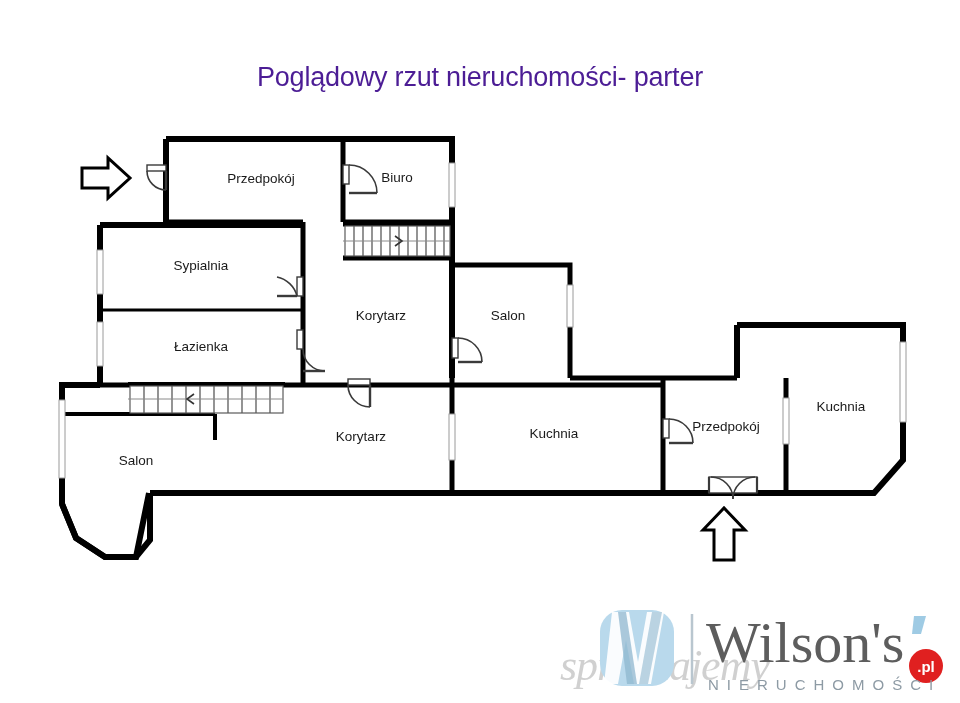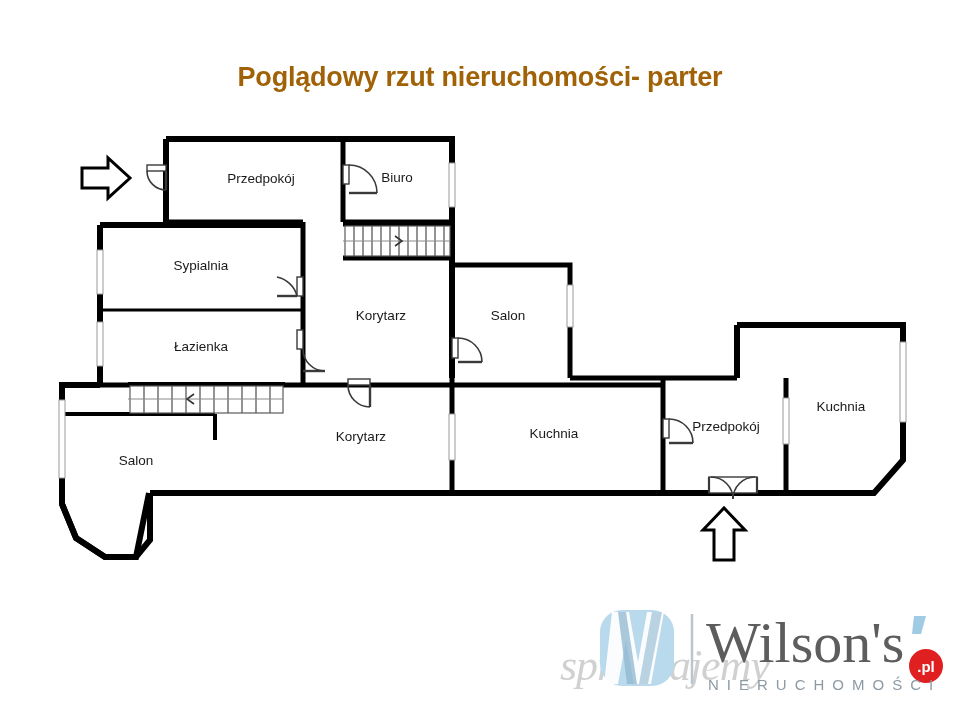--- a/index.html
+++ b/index.html
@@ -14,23 +14,23 @@
     overflow: hidden;
     font-family: "Liberation Sans", sans-serif;
   }
   #plan-title {
     position: absolute;
     left: 0;
     top: 62px;
     width: 960px;
     text-align: center;
     font-family: "Liberation Sans", sans-serif;
-    font-weight: bold;
+    font-weight: normal;
     font-size: 27px;
-    color: #a16207;
+    color: #4c1d95;
     letter-spacing: -0.2px;
   }
   #floorplan-canvas {
     position: absolute;
     left: 0;
     top: 0;
     width: 960px;
     height: 703px;
   }
   .room-label {

